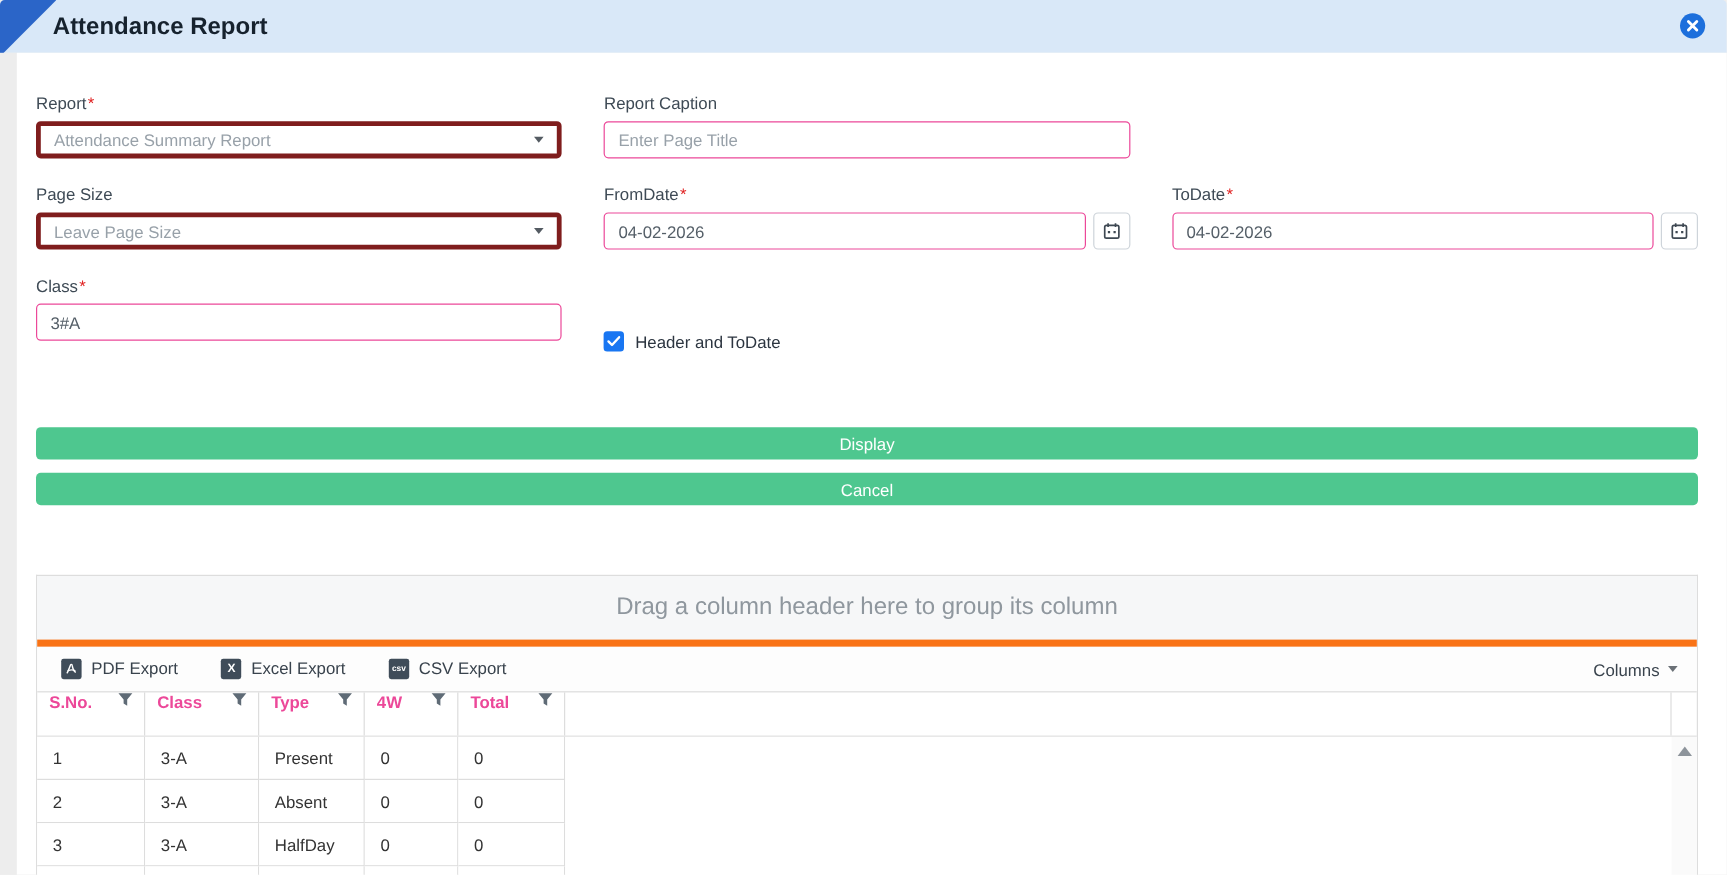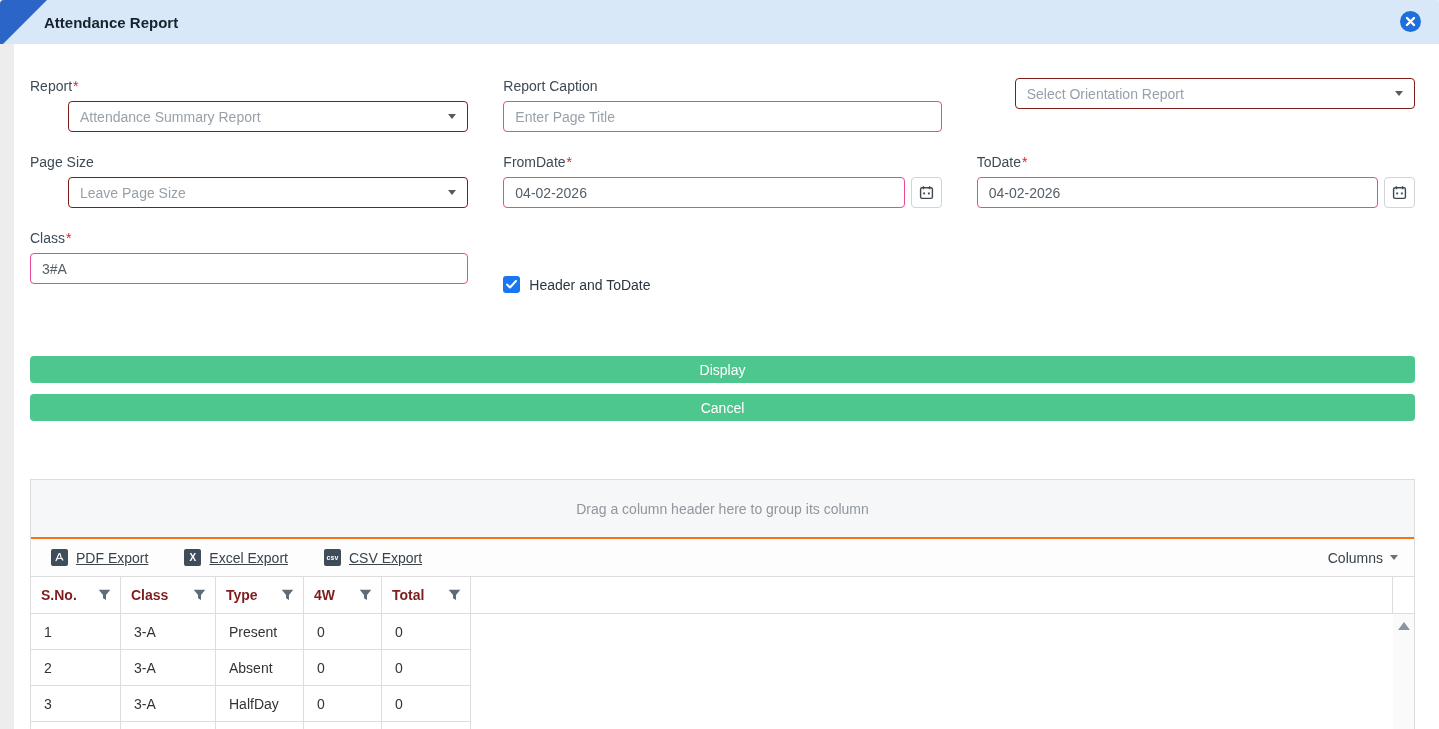--- a/index.html
+++ b/index.html
@@ -11,38 +11,38 @@
   
   .modal-header {
     position:relative; height:44px; background:#d9e8f8;
     display:flex; align-items:center; border-radius:4px 4px 0 0;
   }
   .corner-fold {
     position:absolute; top:0; left:0; width:0; height:0;
     border-top:47px solid #2b65c8; border-right:47px solid transparent;
     border-top-left-radius:4px;
   }
-  .modal-title { margin-left:44px; font-size:15px; font-weight:bold; color:#16222e; z-index:2; }
+  .modal-title { margin-left:44px; font-size:20px; font-weight:bold; color:#16222e; z-index:2; }
   .close-btn {
     position:absolute; right:18px; top:11px; width:21px; height:21px; border-radius:50%;
     background:#1d6fdc; display:flex; align-items:center; justify-content:center; cursor:pointer;
   }
 
   
   .content { position:absolute; top:44px; left:14px; right:0; bottom:0; background:#fff; padding:34px 24px 0 16px; }
   .page-edge { position:absolute; top:44px; left:0; width:14px; bottom:0; background:#ededed; }
 
   .form-grid { display:grid; grid-template-columns:repeat(3,1fr); column-gap:35px; }
   .field { margin-bottom:22px; }
   .field-label { font-size:14px; color:#3e4a55; margin-bottom:7px; }
   .req { color:#e02020; margin-left:1px; }
 
   .control {
-    height:31px; border:1px solid #7f1d1d; border-radius:4px; background:#fff;
-    display:flex; align-items:center; padding:0 11px; font-size:14px;margin-left:38px;
+    height:31px; border:4px solid #7f1d1d; border-radius:4px; background:#fff;
+    display:flex; align-items:center; padding:0 11px; font-size:14px;
   }
   .control.select { justify-content:space-between; cursor:pointer; }
   .muted { color:#98a1a9; }
   input.text-input {
     width:100%; height:31px; border:1px solid #ec4899; border-radius:4px;
     padding:0 11px; font-size:14px; font-family:"Liberation Sans",sans-serif; color:#555f68; outline:none;
   }
   input.text-input::placeholder { color:#98a1a9; }
   .caret-down { width:0; height:0; border-left:4px solid transparent; border-right:4px solid transparent; border-top:5px solid #545b62; }
 
@@ -62,41 +62,41 @@
 
   .buttons-row { display:flex; justify-content:flex-end; gap:11px; margin-top:50px;flex-direction:column; }
   .btn-green {
     background:#4ec78f; color:#fff; border:none; border-radius:4px; height:27px;
     padding:0 13px; font-size:14px; font-family:"Liberation Sans",sans-serif; cursor:pointer;
   }
 
   
   .dx-grid { margin-top:58px; border:1px solid #ddd; border-bottom:none; background:#fff; height:298px; }
   .group-panel {
-    height:59px; background:#f6f7f8; border-bottom:2px solid #f97316;
+    height:59px; background:#f6f7f8; border-bottom:6px solid #f97316;
     display:flex; align-items:center; justify-content:center;
-    color:#8f979e; font-size:14px;
+    color:#8f979e; font-size:20px;
   }
   .grid-toolbar { height:38px; display:flex; align-items:center; padding:0 16px 0 20px; border-bottom:1px solid #ddd; background:#fdfdfd; }
-  .export-btn { display:flex; align-items:flex-end; gap:8px; margin-right:36px; cursor:pointer;text-decoration:underline; }
+  .export-btn { display:flex; align-items:flex-start; gap:8px; margin-right:36px; cursor:pointer; }
   .export-label { font-size:14px; color:#39434d; }
   .icon-sq {
     width:17px; height:17px; background:#3f4c59; border-radius:2px; color:#fff;
     display:flex; align-items:center; justify-content:center; font-size:10px; font-weight:bold; flex:none;
   }
   .icon-sq.csv { font-size:7px; letter-spacing:0; }
   .columns-btn { margin-left:auto; display:flex; align-items:center; gap:7px; cursor:pointer; }
   .columns-label { font-size:14px; color:#39434d; }
   .columns-btn .caret-down { border-top-color:#6b7177; }
 
   .thead { display:flex; height:37px; border-bottom:1px solid #ddd; }
   .th {
-    display:flex; align-items:center; justify-content:space-between;
+    display:flex; justify-content:space-between;
     padding:0 9px 0 10px; border-right:1px solid #ddd;
-    font-size:14px; font-weight:bold; color:#7f1d1d;
+    font-size:14px; font-weight:bold; color:#ec4899;
   }
   .th.c0{width:90px;} .th.c1{width:95px;} .th.c2{width:88px;} .th.c3{width:78px;} .th.c4{width:89px;}
   .th.filler { flex:1; }
   .th.corner { width:21px; border-right:none; padding:0; }
   .funnel { display:flex; cursor:pointer; margin-left:6px; }
 
   .grid-body { display:flex; height:160px; }
   .rows-wrap { width:440px; }
   .tr { display:flex; height:36px; }
   .td {
@@ -140,24 +140,20 @@
           <span class="caret-down"></span>
         </div>
       </div>
 
       <div class="field">
         <div class="field-label">Report Caption</div>
         <input class="text-input" type="text" placeholder="Enter Page Title" style="">
       </div>
 
       <div class="field">
-        <div class="control select">
-          <span class="muted">Select Orientation Report</span>
-          <span class="caret-down"></span>
-        </div>
       </div>
 
       <div class="field">
         <div class="field-label">Page Size</div>
         <div class="control select">
           <span class="muted">Leave Page Size</span>
           <span class="caret-down"></span>
         </div>
       </div>
 

